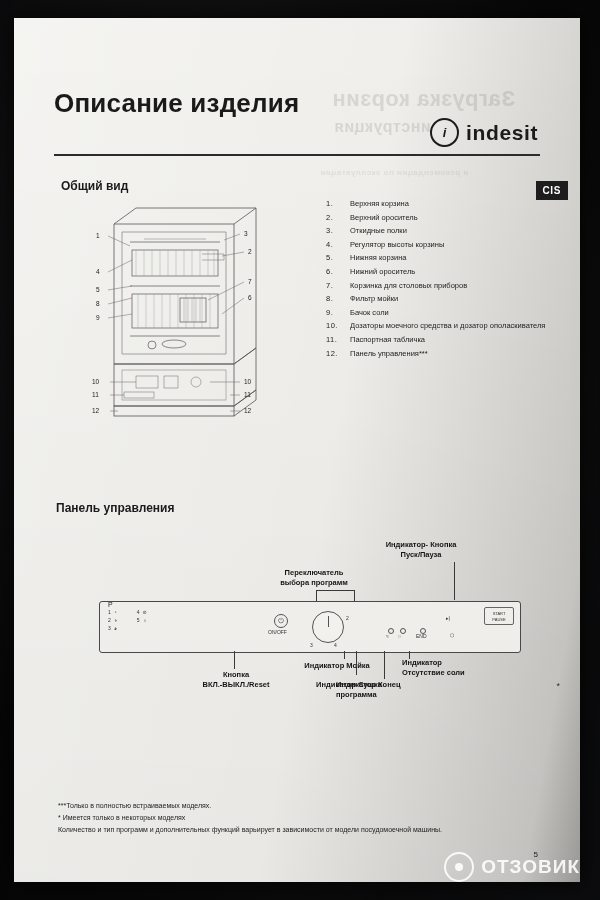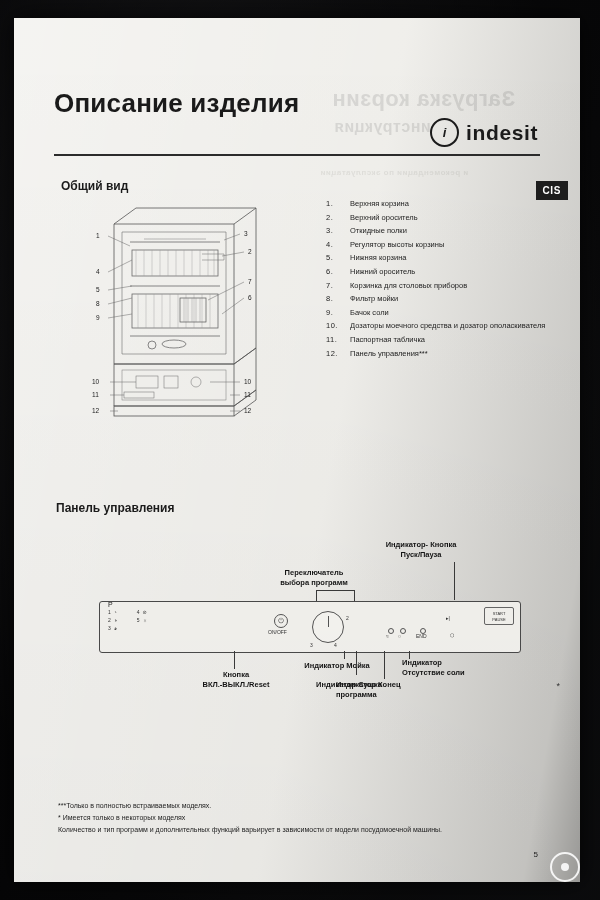--- a/index.html
+++ b/index.html
@@ -377,13 +377,14 @@
     </div>
 
     <div class="pagenum">5</div>
   </div>
 </div>
 
 <div class="wm">
   <div class="wm-ring">
       <span></span>
     </div>
+  <div class="wm-text">ОТЗОВИК</div>
 </div>
 
 </body></html>

